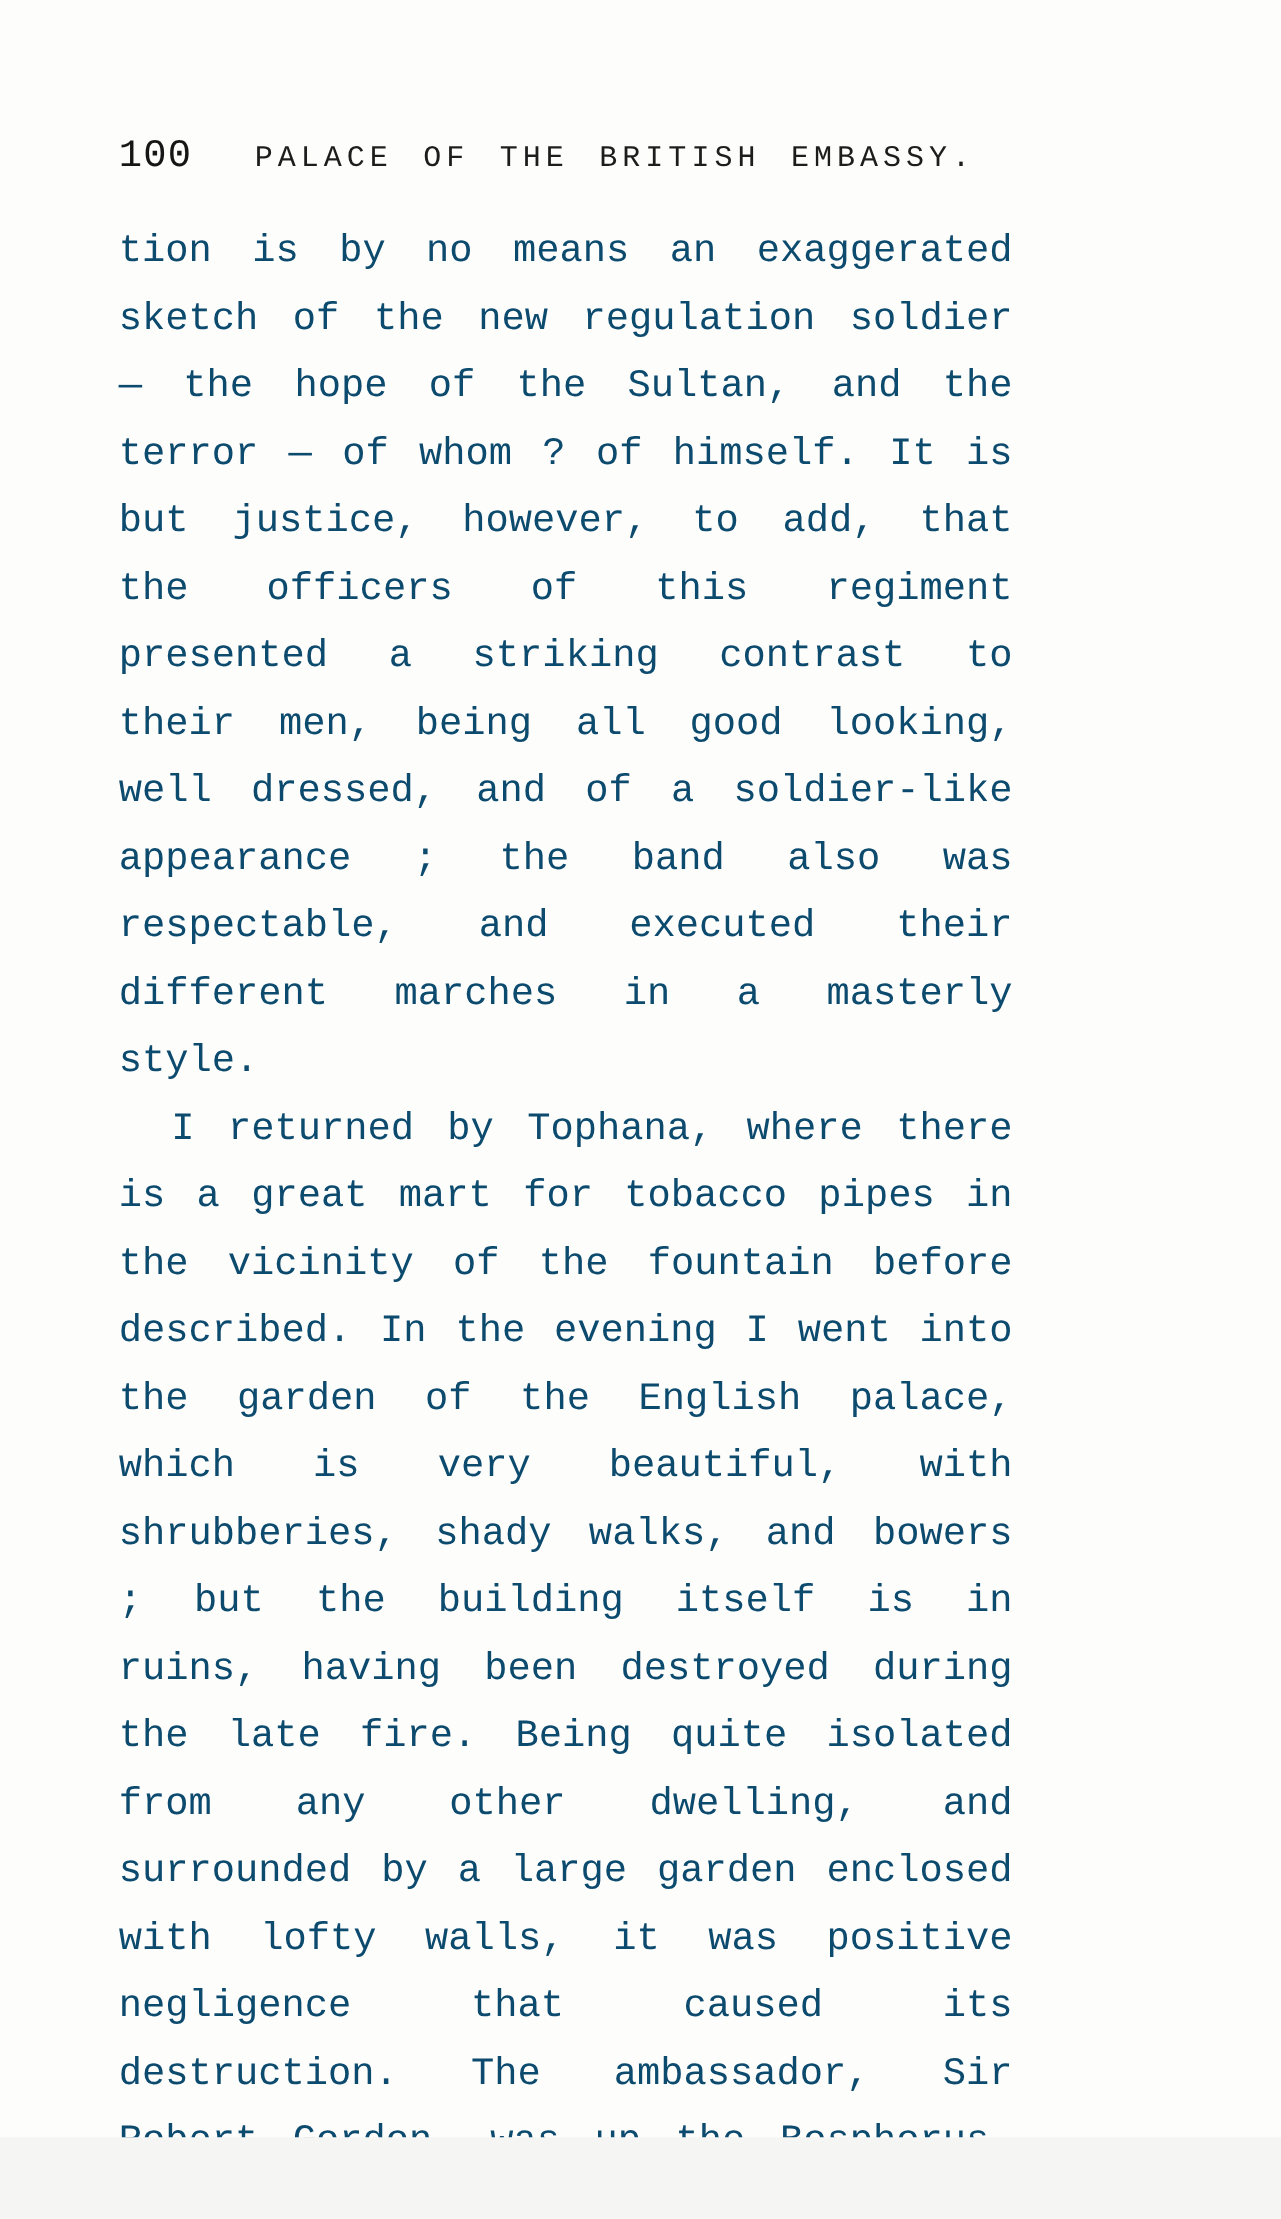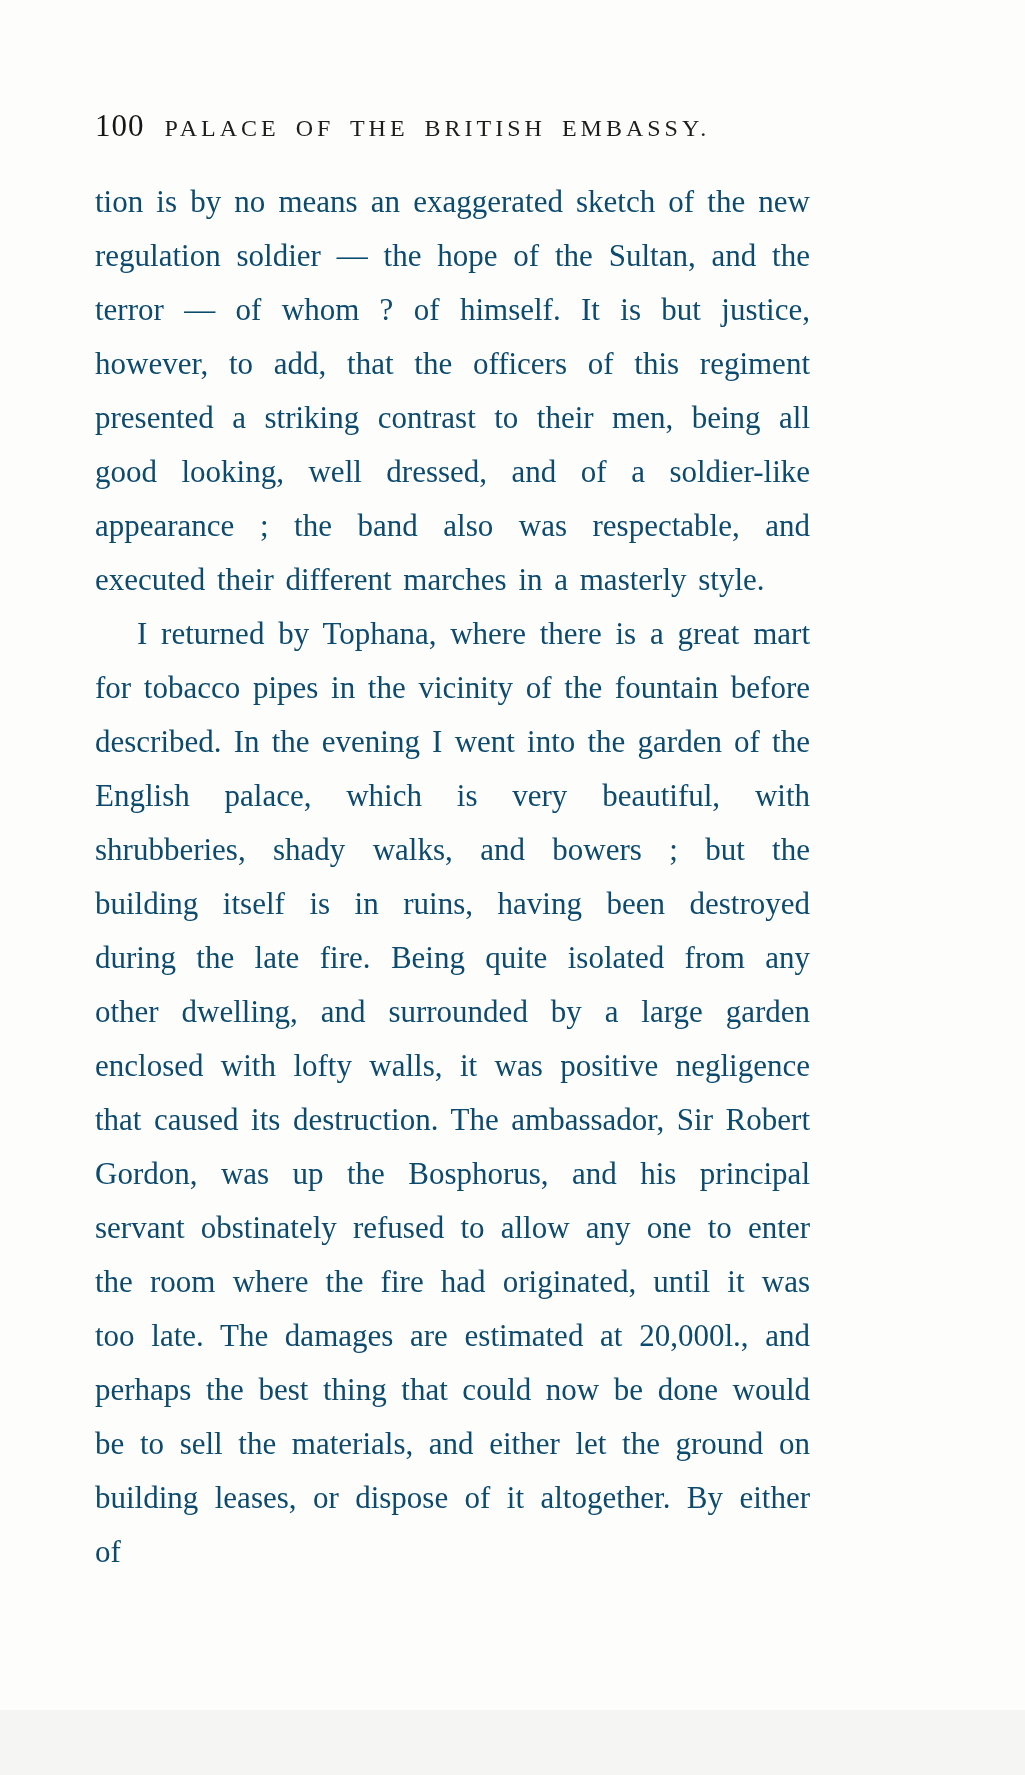--- a/index.html
+++ b/index.html
@@ -7,40 +7,41 @@
     padding: 0;
     background: #f5f5f3;
   }
   .scan-page {
     position: relative;
     width: 1025px;
     height: 1710px;
     margin: 0 auto;
     background: #fdfdfc;
     color: #1a1a1a;
-    font-family: Liberation Serif, serif;
+    font-family: Liberation Mono, monospace;
     box-sizing: border-box;
     overflow: hidden;
   }
   .page-head {
     position: absolute;
     top: 108px;
     left: 95px;
     width: 715px;
     display: flex;
     align-items: baseline;
   }
   .page-number {
     font-size: 31px;
     letter-spacing: 1px;
     color: #161616;
     flex: 0 0 auto;
   }
   .running-title {
     flex: 1 1 auto;
+    text-align: center;
     font-size: 24px;
     letter-spacing: 4px;
     word-spacing: 6px;
     color: #1d1d1d;
     padding-left: 20px;
     white-space: nowrap;
   }
   .body-text {
     position: absolute;
     top: 175px;

